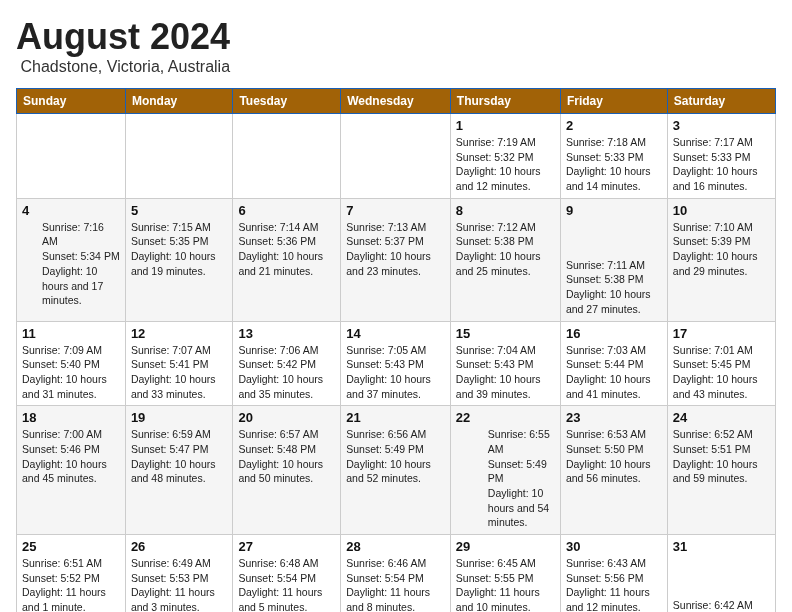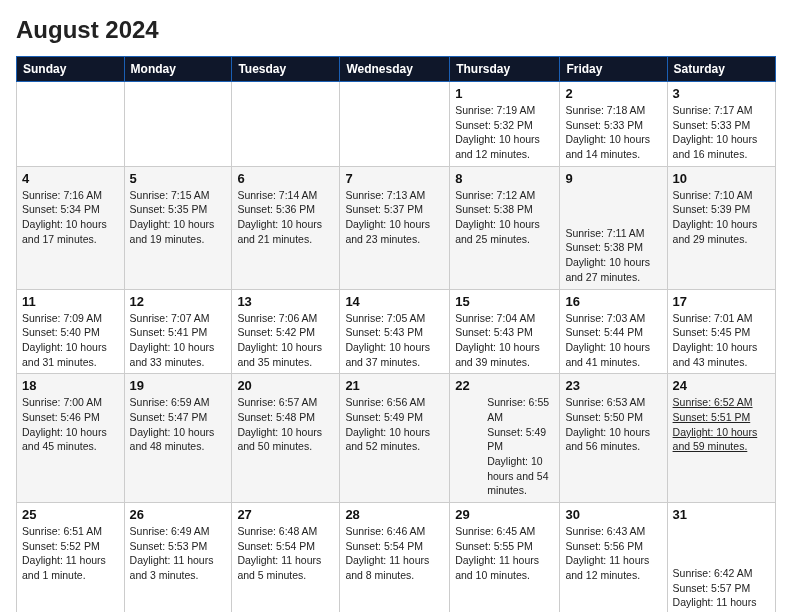--- a/index.html
+++ b/index.html
@@ -37,36 +37,36 @@
       color: #1a5fb4;
     }
     .logo-icon {
       width: 28px;
       height: 28px;
     }
     .title-block {
       text-align: right;
     }
     .main-title {
-      font-size: 24px;
+      font-size: 36px;
       font-weight: bold;
       color: #222;
     }
     .subtitle {
       font-size: 16px;
       color: #333;
       font-weight: normal;
     }
     table {
       width: 100%;
       border-collapse: collapse;
       font-size: 11px;
     }
     thead tr th {
-      background-color: #0f172a;
+      background-color: #a16207;
       color: #fff;
       text-align: left;
       padding: 5px 6px;
       font-size: 12px;
       font-weight: bold;
       border: 1px solid #1a5fb4;
     }
     tbody tr td {
       border: 1px solid #ccc;
       vertical-align: top;
@@ -97,20 +97,21 @@
     tbody tr:nth-child(even) td.empty-cell {
       background: #f5f5f5;
     }
   </style>
 </head>
 <body>
 
 <div class="header">
   <div class="title-block">
     <div class="main-title">August 2024</div>
+    <div class="subtitle">Chadstone, Victoria, Australia</div>
   </div>
 </div>
 
 <table>
   <thead>
     <tr>
     <th>Sunday</th>
         <th>Monday</th>
         <th>Tuesday</th>
         <th>Wednesday</th>
@@ -140,21 +141,21 @@
         <td>
           <span class="day-number">3</span>
           <div class="day-info" style="white-space: pre-line;">Sunrise: 7:17 AM
 Sunset: 5:33 PM
 Daylight: 10 hours and 16 minutes.</div>
         </td>
       </tr>
       <tr>
         <td>
           <span class="day-number">4</span>
-          <div class="day-info" style="white-space: pre-line;">Sunrise: 7:16 AM
+          <div class="day-info" style="white-space: pre-line; margin-left: 20px;">Sunrise: 7:16 AM
 Sunset: 5:34 PM
 Daylight: 10 hours and 17 minutes.</div>
         </td>
         <td>
           <span class="day-number">5</span>
           <div class="day-info" style="white-space: pre-line;">Sunrise: 7:15 AM
 Sunset: 5:35 PM
 Daylight: 10 hours and 19 minutes.</div>
         </td>
         <td>
@@ -264,21 +265,21 @@
 Daylight: 10 hours and 54 minutes.</div>
         </td>
         <td>
           <span class="day-number">23</span>
           <div class="day-info" style="white-space: pre-line;">Sunrise: 6:53 AM
 Sunset: 5:50 PM
 Daylight: 10 hours and 56 minutes.</div>
         </td>
         <td>
           <span class="day-number">24</span>
-          <div class="day-info" style="white-space: pre-line; text-decoration: underline;">Sunrise: 6:52 AM
+          <div class="day-info" style="white-space: pre-line;">Sunrise: 6:52 AM
 Sunset: 5:51 PM
 Daylight: 10 hours and 59 minutes.</div>
         </td>
       </tr>
       <tr>
         <td>
           <span class="day-number">25</span>
           <div class="day-info" style="white-space: pre-line;">Sunrise: 6:51 AM
 Sunset: 5:52 PM
 Daylight: 11 hours and 1 minute.</div>

